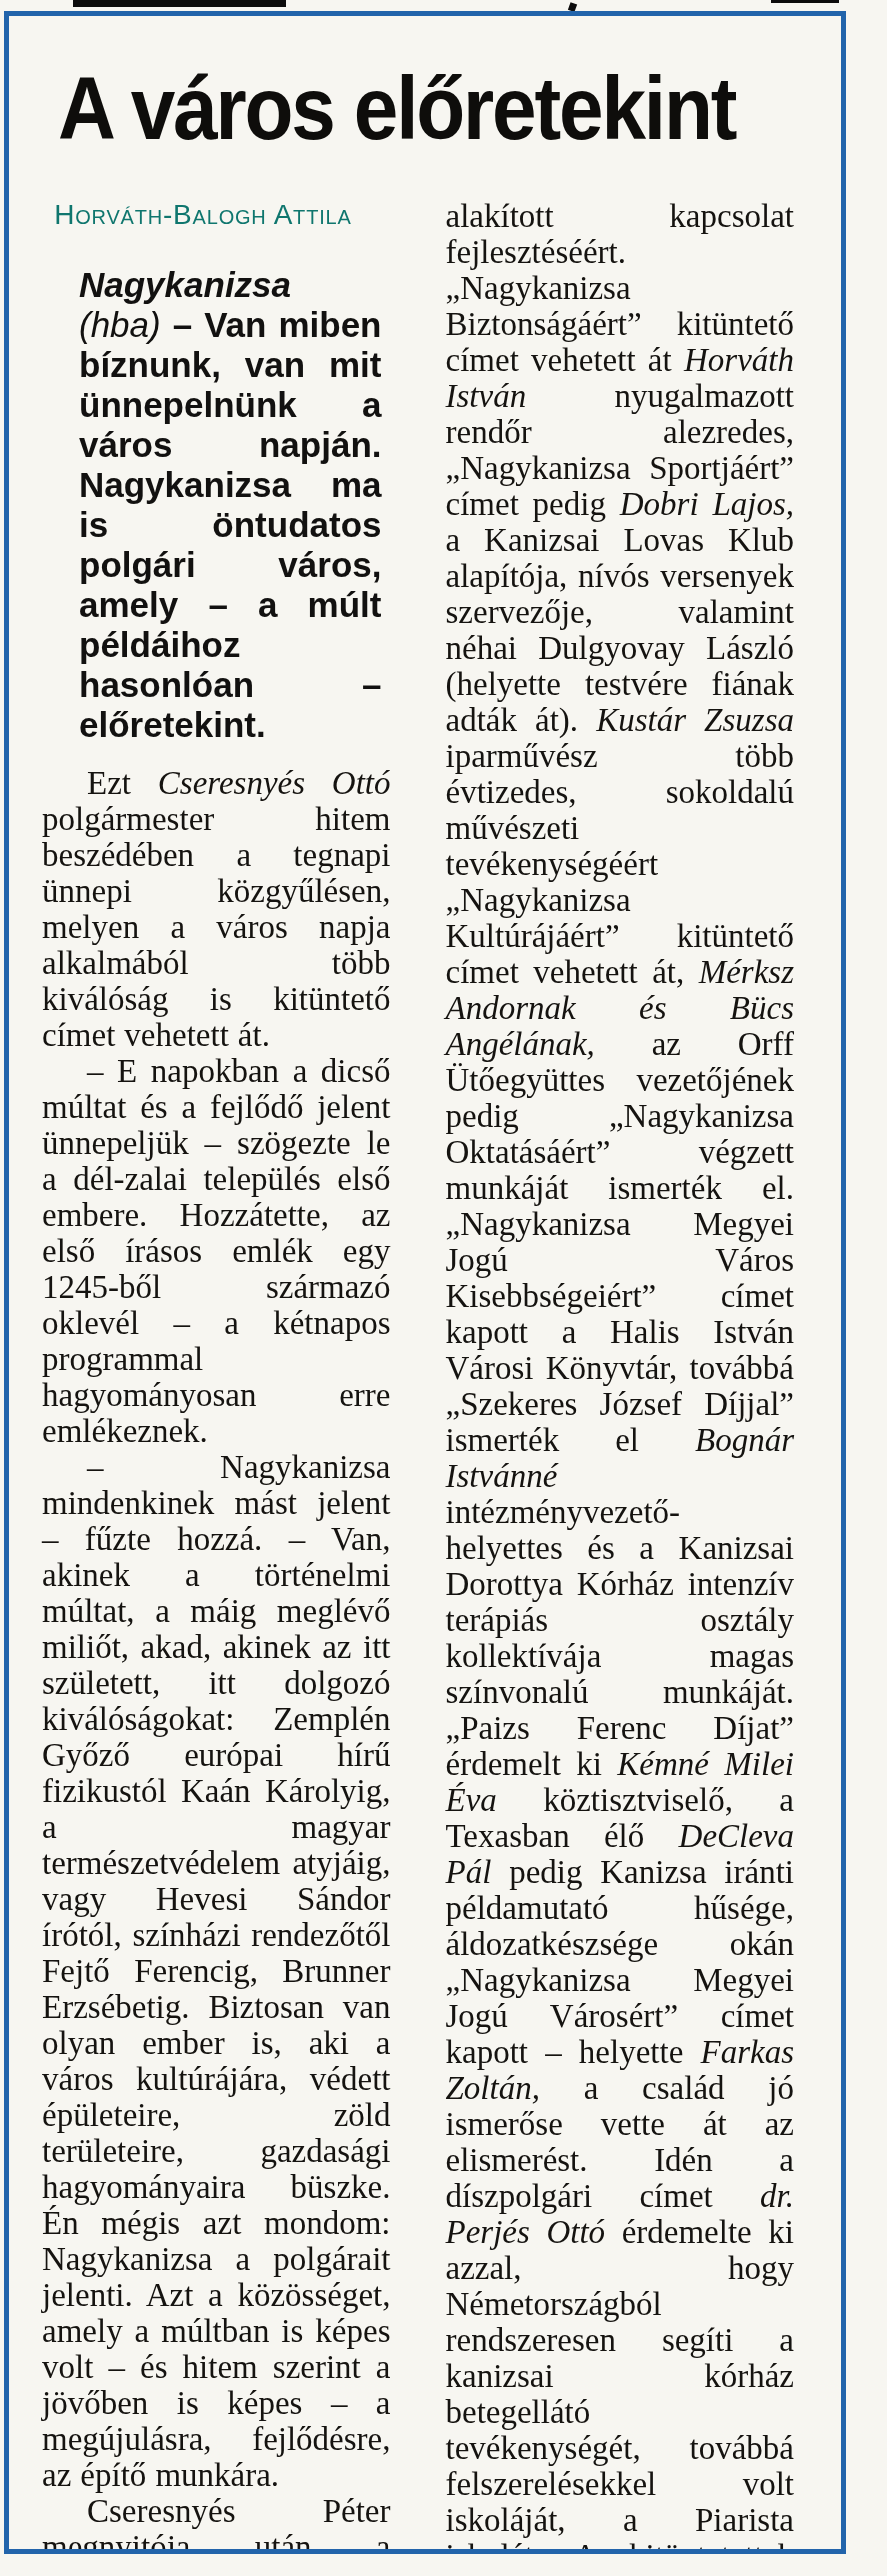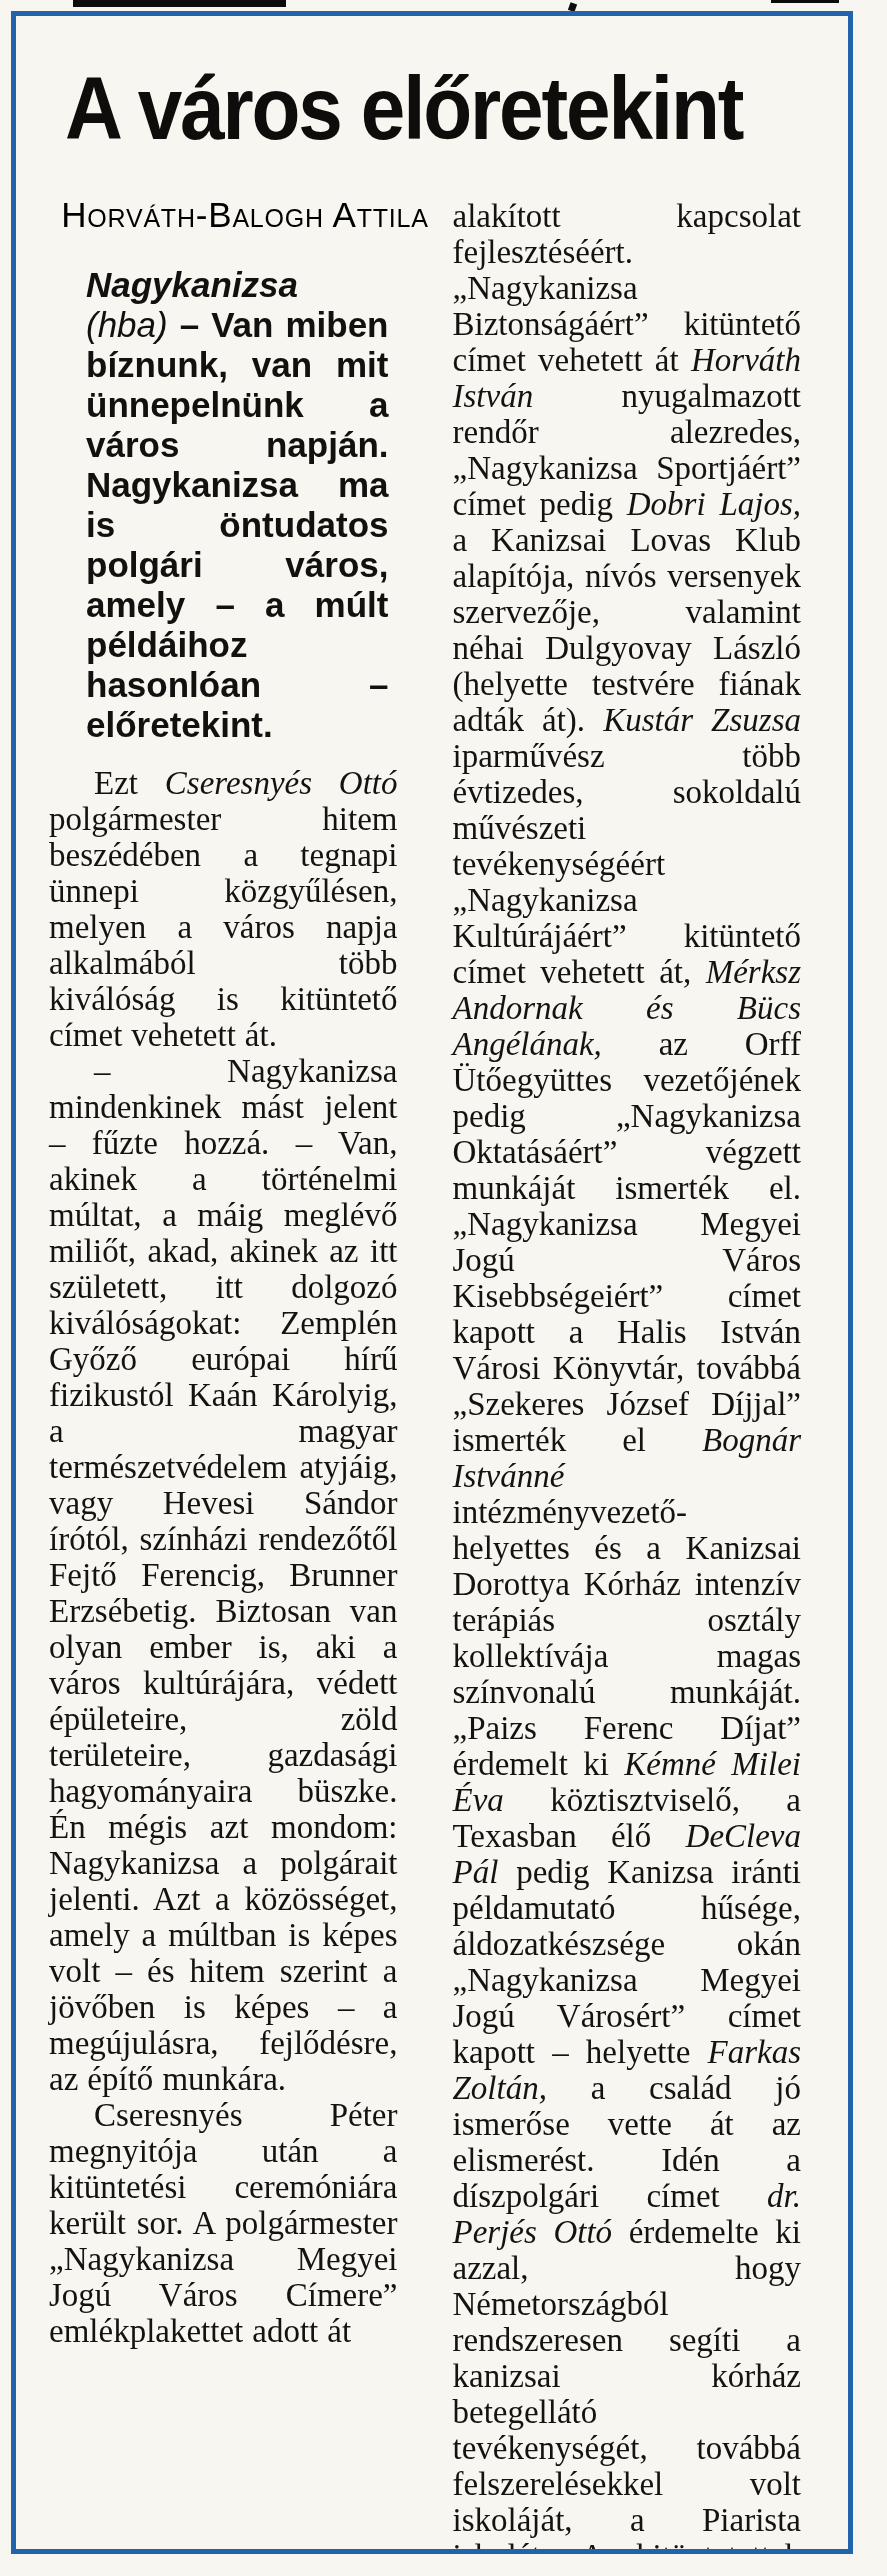--- a/index.html
+++ b/index.html
@@ -18,21 +18,21 @@
   .scan-artifact {
     position: absolute;
     background: #0c0c0c;
   }
   #artifact-bar-left   { left: 73px;  top: 0; width: 213px; height: 7.3px; }
   #artifact-bar-right  { left: 771px; top: 0; width: 68px;  height: 3.3px; }
   #artifact-dot        { left: 569px; top: 3.3px; width: 6.5px; height: 8.1px; transform: rotate(20deg); }
 
   .frame {
     position: absolute;
-    left: 11px;
+    left: 4px;
     top: 11.4px;
     width: 842px;
     height: 2543px;
     box-sizing: border-box;
     border: 5.7px solid #2264ab;
     padding: 0 47px 0 33px;
     overflow: hidden;
   }
 
   .headline {
@@ -55,25 +55,25 @@
     align-items: flex-start;
   }
   .col {
     flex: 1 1 0;
     min-width: 0;
   }
 
   .byline {
     font-family: "Liberation Sans", sans-serif;
     font-variant: small-caps;
-    font-size: 35px;
+    font-size: 28px;
     line-height: 33px;
     letter-spacing: 0.8px;
     margin-left: 12.2px;
-    color: #000000;
+    color: #0f766e;
     white-space: nowrap;
   }
 
   .lead {
     margin: 34px 9px 0 37px;
     font-family: "Liberation Sans", sans-serif;
     font-weight: bold;
     font-size: 35px;
     line-height: 40px;
     text-align: justify;
@@ -109,20 +109,21 @@
 
   <div class="columns">
 
     <div class="col">
       <div class="byline">Horváth-Balogh Attila</div>
 
       <p class="lead" id="lead-par"><span class="run-bi">Nagykanizsa</span><span class="run-li"> (hba)</span><span> – Van miben bíznunk, van mit ünnepelnünk a város napján. Nagykanizsa ma is öntudatos polgári város, amely – a múlt példáihoz hasonlóan – előretekint.</span></p>
 
       <div class="left-pars" id="left-pars">
           <p class="body-par"><span>Ezt </span><span class="run-i">Cseresnyés Ottó</span><span> polgármester hitem beszédében a tegnapi ünnepi közgyűlésen, melyen a város napja alkalmából több kiválóság is kitüntető címet vehetett át.</span></p>
+          <p class="body-par"><span>– E napokban a dicső múltat és a fejlődő jelent ünnepeljük – szögezte le a dél-zalai település első embere. Hozzátette, az első írásos emlék egy 1245-ből származó oklevél – a kétnapos programmal hagyományosan erre emlékeznek.</span></p>
           <p class="body-par"><span>– Nagykanizsa mindenkinek mást jelent – fűzte hozzá. – Van, akinek a történelmi múltat, a máig meglévő miliőt, akad, akinek az itt született, itt dolgozó kiválóságokat: Zemplén Győző európai hírű fizikustól Kaán Károlyig, a magyar természetvédelem atyjáig, vagy Hevesi Sándor írótól, színházi rendezőtől Fejtő Ferencig, Brunner Erzsébetig. Biztosan van olyan ember is, aki a város kultúrájára, védett épületeire, zöld területeire, gazdasági hagyományaira büszke. Én mégis azt mondom: Nagykanizsa a polgárait jelenti. Azt a közösséget, amely a múltban is képes volt – és hitem szerint a jövőben is képes – a megújulásra, fejlődésre, az építő munkára.</span></p>
           <p class="body-par"><span>Cseresnyés Péter megnyitója után a kitüntetési ceremóniára került sor. A polgármester „Nagykanizsa Megyei Jogú Város Címere” emlékplakettet adott át </span></p>
         </div>
     </div>
 
     <div class="col" id="right-pars">
         <p class="body-par no-indent"><span>alakított kapcsolat fejlesztéséért. „Nagykanizsa Biztonságáért” kitüntető címet vehetett át </span><span class="run-i">Horváth István</span><span> nyugalmazott rendőr alezredes, „Nagykanizsa Sportjáért” címet pedig </span><span class="run-i">Dobri Lajos,</span><span> a Kanizsai Lovas Klub alapítója, nívós versenyek szervezője, valamint néhai Dulgyovay László (helyette testvére fiának adták át). </span><span class="run-i">Kustár Zsuzsa</span><span> iparművész több évtizedes, sokoldalú művészeti tevékenységéért „Nagykanizsa Kultúrájáért” kitüntető címet vehetett át, </span><span class="run-i">Mérksz Andornak és Bücs Angélának,</span><span> az Orff Ütőegyüttes vezetőjének pedig „Nagykanizsa Oktatásáért” végzett munkáját ismerték el. „Nagykanizsa Megyei Jogú Város Kisebbségeiért” címet kapott a Halis István Városi Könyvtár, továbbá „Szekeres József Díjjal” ismerték el </span><span class="run-i">Bognár Istvánné</span><span> intézményvezető-helyettes és a Kanizsai Dorottya Kórház intenzív terápiás osztály kollektívája magas színvonalú munkáját. „Paizs Ferenc Díjat” érdemelt ki </span><span class="run-i">Kémné Milei Éva</span><span> köztisztviselő, a Texasban élő </span><span class="run-i">DeCleva Pál</span><span> pedig Kanizsa iránti példamutató hűsége, áldozatkészsége okán „Nagykanizsa Megyei Jogú Városért” címet kapott – helyette </span><span class="run-i">Farkas Zoltán,</span><span> a család jó ismerőse vette át az elismerést. Idén a díszpolgári címet </span><span class="run-i">dr. Perjés Ottó</span><span> érdemelte ki azzal, hogy Németországból rendszeresen segíti a kanizsai kórház betegellátó tevékenységét, továbbá felszerelésekkel volt iskoláját, a Piarista iskolát. A kitüntetettek nevében a város díszpolgára mondott köszönetet.</span></p>
       </div>
 
   </div>

